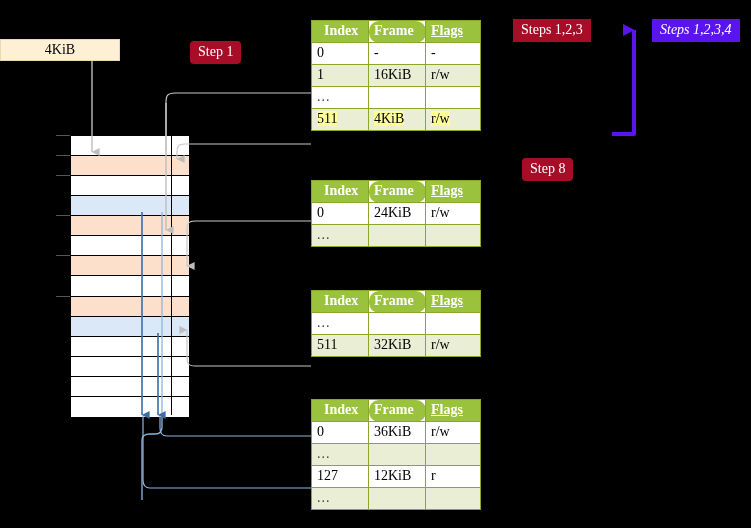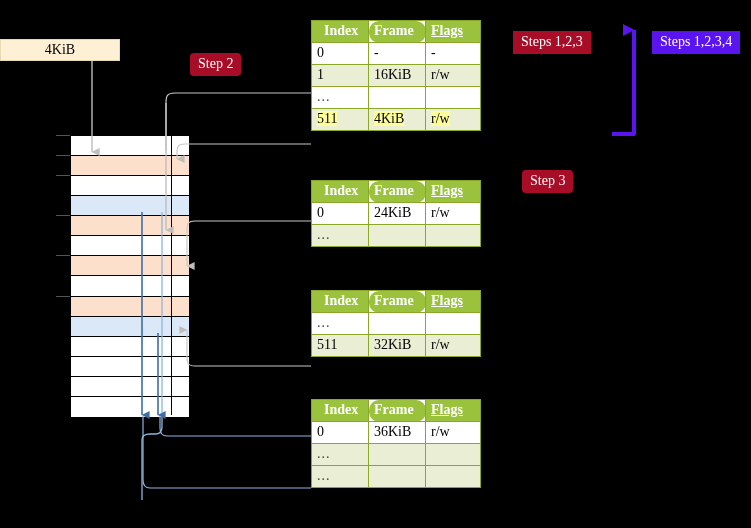--- a/index.html
+++ b/index.html
@@ -2,24 +2,24 @@
 <html><head>
 <meta charset="utf-8">
 <style>
   html,body{margin:0;padding:0;background:#000;}
   body{width:751px;height:528px;position:relative;overflow:hidden;
        font-family:"Liberation Serif",serif;}
   .abs{position:absolute;}
 
   
   .badge{position:absolute;color:#fff;font-size:14px;line-height:1;
-         padding:4px 8px 5px 8px;white-space:nowrap;margin-top:12px;}
+         padding:4px 8px 5px 8px;white-space:nowrap;}
   .badge-crimson{background:#a80d28;border-radius:4px;}
   .badge-crimson2{background:#a80d28;}
-  .badge-violet{background:#5a14f0;}
+  .badge-violet{background:#5a14f0;font-style:italic;}
 
   
   #kib-box{left:0;top:39px;width:120px;height:22px;background:#fdf0d5;
            border:1px solid #e8d9b0;box-sizing:border-box;
            display:flex;align-items:center;justify-content:center;
            font-size:14px;color:#000;}
 
   
   #mem-grid{left:70px;top:135px;width:120px;height:281px;
             border:1px solid #000;box-sizing:border-box;background:#fff;}
@@ -50,25 +50,25 @@
               pointer-events:none;}
 </style>
 </head>
 <body>
 
 <div id="kib-box" class="abs">
   <span>4KiB</span>
 </div>
 
 <div class="badge badge-crimson" style="left:190px;top:41px;">
-  <span>Step 2</span>
+  <span>Step 1</span>
 </div>
 
 <div class="badge badge-crimson" style="left:522px;top:158px;">
-  <span>Step 3</span>
+  <span>Step 8</span>
 </div>
 
 <div class="badge badge-crimson2" style="left:513px;top:19px;">
   <span>Steps 1,2,3</span>
 </div>
 
 <div class="badge badge-violet" style="left:652px;top:19px;">
   <span>Steps 1,2,3,4</span>
 </div>
 
@@ -183,20 +183,25 @@
       <tr class="plain">
         <td class="col-i"><span>0</span></td>
         <td class="col-f"><span>36KiB</span></td>
         <td class="col-g"><span>r/w</span></td>
       </tr>
       <tr class="alt">
         <td class="col-i"><span class="dots">...</span></td>
         <td class="col-f"></td>
         <td class="col-g"></td>
       </tr>
+      <tr class="plain">
+        <td class="col-i"><span>127</span></td>
+        <td class="col-f"><span>12KiB</span></td>
+        <td class="col-g"><span>r</span></td>
+      </tr>
       <tr class="alt">
         <td class="col-i"><span class="dots">...</span></td>
         <td class="col-f"></td>
         <td class="col-g"></td>
       </tr>
     </tbody>
   </table>
 
 <svg class="overlay">
   <defs>

